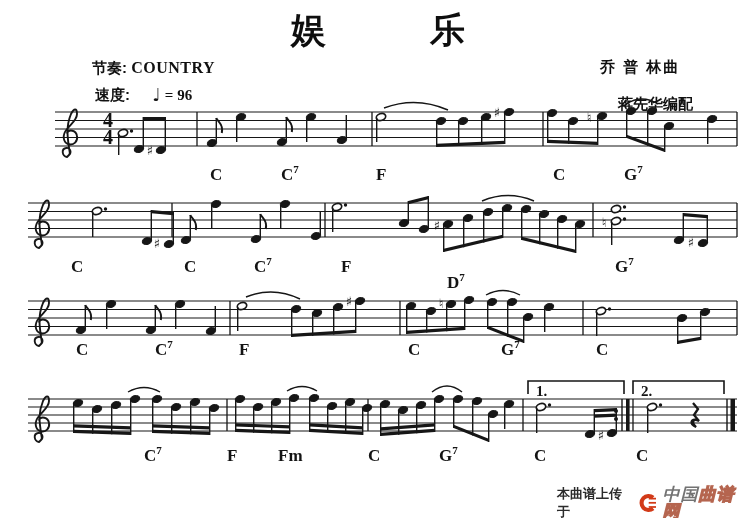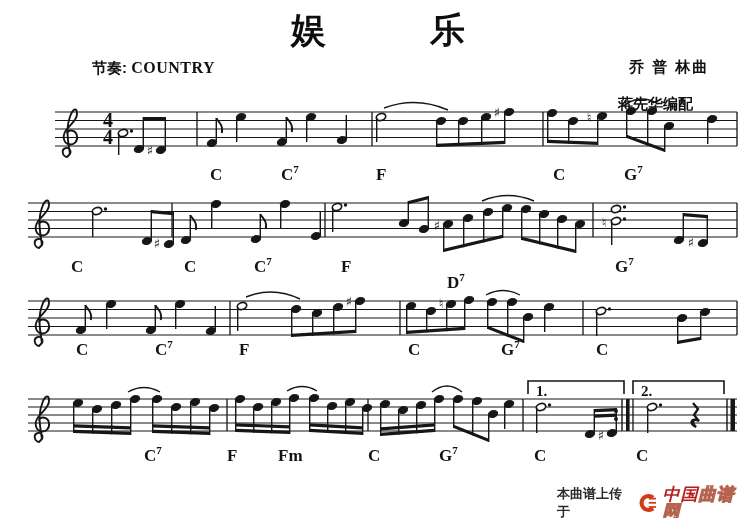--- a/index.html
+++ b/index.html
@@ -15,37 +15,42 @@
   .ts{font:700 20px "Liberation Serif",serif;text-anchor:middle;fill:#141414;}
   .acc{font:13px "DejaVu Sans",sans-serif;text-anchor:middle;fill:#141414;}
   .chord{position:absolute;font-family:"Liberation Serif",serif;font-size:17px;
          font-weight:600;color:#141414;white-space:nowrap;line-height:1;}
   .chord sup{font-size:11px;line-height:1;}
   .ending-label{position:absolute;font-family:"Liberation Serif",serif;font-size:15px;
          font-weight:700;color:#141414;line-height:1;}
   .footer{position:absolute;left:557px;top:485px;display:flex;align-items:center;gap:5px;}
   .footer .credit{font-size:13px;color:#2b2b2b;font-weight:700;}
   .site{font-size:17px;font-weight:700;font-style:italic;line-height:1;letter-spacing:1px;}
-  .site-solid{color:#b91c1c;text-align:center;}
+  .site-solid{color:#737373;text-align:center;}
   .site-outline{color:#ffffff;-webkit-text-stroke:1.1px #b5654f;text-shadow:0 0 1px #b5654f;}
 </style>
 </head>
 <body>
 
 <div class="page">
 
   <span class="title-char" style="left:291px">娱</span>
   <span class="title-char" style="left:430px">乐</span>
 
   <div class="hdr" style="left:92px;top:59px">
     <span>节奏:</span>
     <span class="val">COUNTRY</span>
   </div>
-
-  <div class="hdr" style="left:629px;top:58px;letter-spacing:2px">乔 普 林曲</div>
+  <div class="hdr" style="left:95px;top:83px">
+    <span>速度:</span>
+    <span class="notechar" style="margin-left:18px">♩</span>
+    <span class="eq">= 96</span>
+  </div>
+
+  <div class="hdr" style="left:600px;top:58px;letter-spacing:2px">乔 普 林曲</div>
   <div class="hdr" style="left:618px;top:95px">蒋先华编配</div>
 
   <svg id="score-svg" class="score" width="750" height="518" viewBox="0 0 750 518">
       <line x1="55" y1="112" x2="737" y2="112" stroke="#161616" stroke-width="1.05"></line>
       <line x1="55" y1="120.5" x2="737" y2="120.5" stroke="#161616" stroke-width="1.05"></line>
       <line x1="55" y1="129" x2="737" y2="129" stroke="#161616" stroke-width="1.05"></line>
       <line x1="55" y1="137.5" x2="737" y2="137.5" stroke="#161616" stroke-width="1.05"></line>
       <line x1="55" y1="146" x2="737" y2="146" stroke="#161616" stroke-width="1.05"></line>
       <line x1="197" y1="112" x2="197" y2="146" stroke="#161616" stroke-width="1.3"></line>
       <line x1="372" y1="112" x2="372" y2="146" stroke="#161616" stroke-width="1.3"></line>

